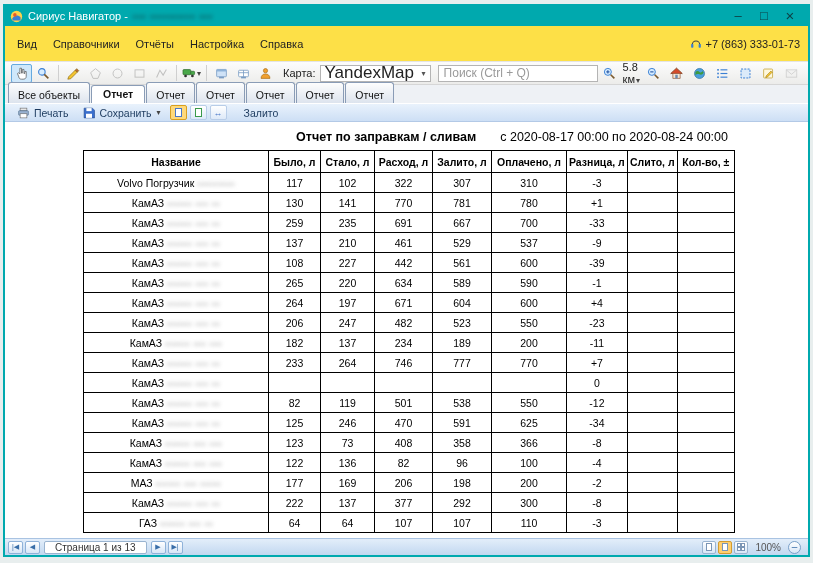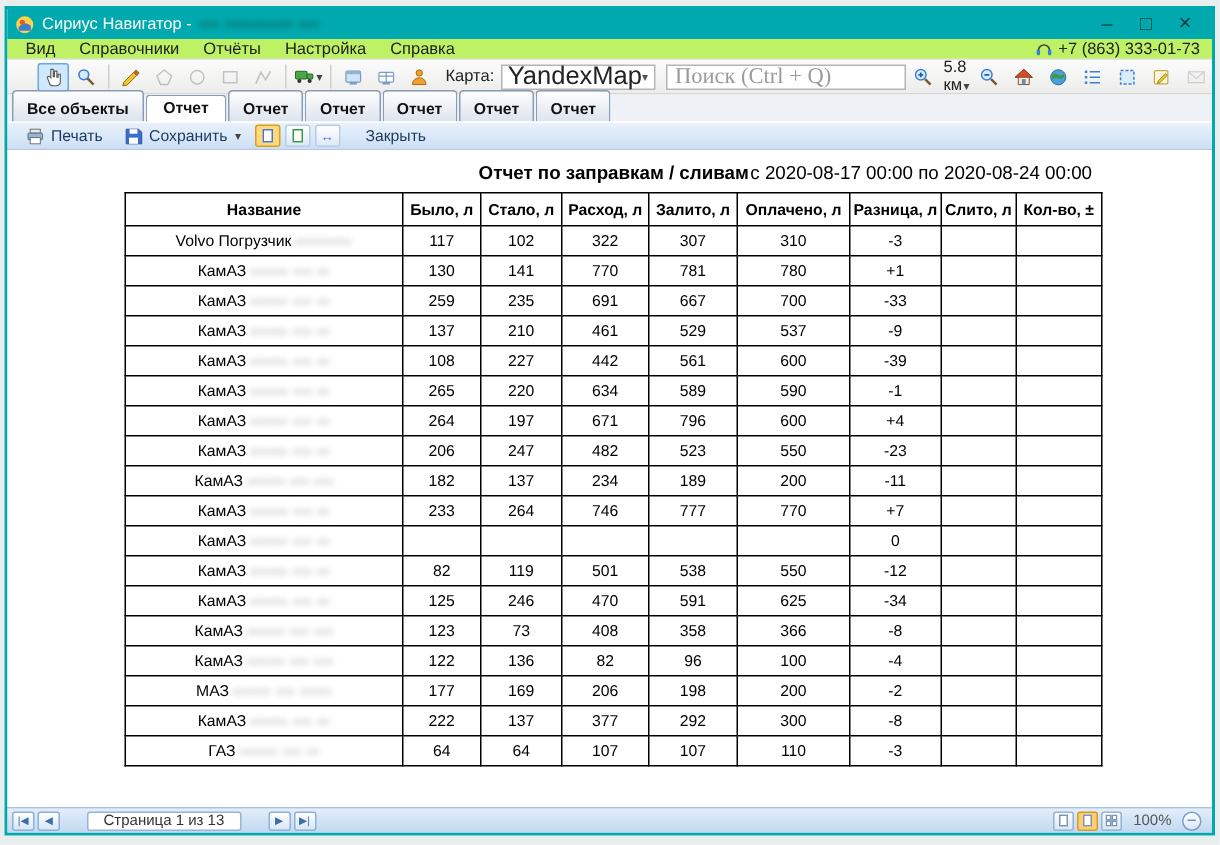--- a/index.html
+++ b/index.html
@@ -13,81 +13,81 @@
   .appicon{width:13px;height:13px;margin-right:5px;flex:0 0 auto;}
   .title-text{white-space:nowrap;}
   .title-redacted{margin-left:5px;color:rgba(18,64,66,.85);filter:blur(2px);
     font-size:10px;letter-spacing:1px;white-space:nowrap;}
   .tspacer{flex:1;}
   .winbtn{width:26px;text-align:center;color:#0d4246;font-size:13px;line-height:18px;cursor:default;}
   .winbtn.min::after{content:"–";}
   .winbtn.max::after{content:"□";}
   .winbtn.cls::after{content:"×";font-size:15px;}
   
-  .menubar{height:14px;background:#bef264;border-bottom:1px solid #e4e4e4;display:flex;
+  .menubar{height:36px;background:#fde047;border-bottom:1px solid #e4e4e4;display:flex;
     align-items:center;font-size:11px;color:#222;flex:0 0 auto;padding-left:4px;}
   .mitem{padding:2px 8px;}
   .phone{margin-left:auto;display:flex;align-items:center;gap:4px;padding-right:8px;font-size:11px;}
   
   .toolbar{height:23px;background:linear-gradient(#fcfcfc,#ececea);border-bottom:1px solid #d6d6d6;
-    display:flex;align-items:center;padding:0 20px;font-size:11px;flex:0 0 auto;gap:1px;}
+    display:flex;align-items:center;padding:0 6px;font-size:11px;flex:0 0 auto;gap:1px;}
   .tool{width:21px;height:19px;display:flex;align-items:center;justify-content:center;border-radius:2px;
     border:1px solid transparent;flex:0 0 auto;}
   .tool.active{background:#cfe8fb;border-color:#66aadf;}
   .tool.dis{opacity:.35;}
   .tsep{width:1px;height:16px;background:#cfcfcf;margin:0 3px;flex:0 0 auto;}
   .drop::after{content:"▾";font-size:8px;color:#444;margin-left:1px;}
   .maplabel{margin:0 3px 0 6px;color:#222;}
   .combo{width:168px;height:17px;background:#fff;border:1px solid #b4b4b4;display:flex;
     align-items:center;padding:0 4px;font-size:17px;color:#222;}
   .combo::after{content:"▾";font-size:8px;color:#555;margin-left:auto;}
-  .search{width:160px;height:17px;border:1px solid #b4b4b4;background:#fff;font-size:15px;
-    padding:0 5px;color:#333;font-family:Liberation Serif, serif;margin-left:6px;}
+  .search{width:160px;height:17px;border:1px solid #b4b4b4;background:#fff;font-size:12px;
+    padding:0 5px;color:#333;font-family:Liberation Sans, sans-serif;margin-left:6px;}
   .search::placeholder{color:#9a9a9a;}
   .rtools{margin-left:auto;display:flex;align-items:center;gap:2px;}
   .scale{font-size:11px;color:#222;margin:0 1px;}
   
   .tabbar{height:18px;background:#eef1f5;display:flex;align-items:flex-end;padding-left:3px;
     font-size:10.5px;flex:0 0 auto;}
   .tab{padding:6px 9px 2px;border:1px solid #8a9cb6;border-bottom:none;border-radius:3px 3px 0 0;
-    background:linear-gradient(#fdfdfd,#dde4ee);margin-right:1px;color:#111;white-space:nowrap;font-weight:bold;}
+    background:linear-gradient(#fdfdfd,#dde4ee);margin-right:1px;color:#111;white-space:nowrap;}
   .tab.active{background:#fff;font-weight:bold;padding:2px 11px 3px;position:relative;top:0;}
   
   .reportbar{height:19px;background:linear-gradient(#e9f2fc,#cddff5);border-top:1px solid #fff;
     border-bottom:1px solid #b3c9e6;display:flex;align-items:center;font-size:10.5px;
     color:#1c3a5e;padding:0 6px;gap:3px;flex:0 0 auto;}
   .rbtn{display:flex;align-items:center;gap:4px;padding:1px 6px;border-radius:2px;}
   .sq{width:17px;height:15px;border:1px solid #b8cde8;border-radius:2px;
     background:linear-gradient(#ffffff,#dde9f8);display:flex;align-items:center;justify-content:center;}
   .sq.active{background:#ffd97a;border-color:#d8a020;}
   .sq i{display:block;width:7px;height:9px;border:1px solid #4a78c8;background:#fff;}
   .sq i.green{border-color:#3a9a4a;}
   .sq.fit{color:#4a78c8;font-size:9px;font-style:normal;}
   .sq.fit::after{content:"↔";}
   
   .content{flex:1;background:#fff;overflow:hidden;position:relative;}
   .rtitle{margin:8px 0 6px 78px;width:645px;text-align:right;font-size:12.5px;color:#000;white-space:nowrap;}
-  .rtitle b{margin-right:1px;}
+  .rtitle b{margin-right:24px;}
   table.report{border-collapse:collapse;margin-left:78px;table-layout:fixed;border-radius:12px;}
   table.report th,table.report td{border:1px solid #000;text-align:center;font-size:10.5px;
     padding:0 2px;height:20px;overflow:hidden;white-space:nowrap;color:#000;}
   table.report th{font-weight:bold;height:22px;font-size:10.5px;}
   .plate{color:#a8a8a8;filter:blur(2px);font-size:9px;letter-spacing:1px;}
   
   .pagebar{height:17px;background:linear-gradient(#e3eefa,#c2d8f0);border-top:1px solid #a9c3e2;
     display:flex;align-items:center;font-size:10px;color:#33557f;flex:0 0 auto;padding:0 3px;gap:2px;}
   .navbtn{min-width:15px;height:13px;border:1px solid #8fb2d9;border-radius:2px;
     background:linear-gradient(#fff,#d7e6f7);display:flex;align-items:center;justify-content:center;
     font-size:7px;color:#3a6ea8;padding:0 2px;}
   .navbtn.first::after{content:"|◀";}
   .navbtn.prev::after{content:"◀";}
   .navbtn.next::after{content:"▶";}
   .navbtn.last::after{content:"▶|";}
   .pagebox{height:13px;background:#fff;border:1px solid #9ab4d0;border-radius:2px;
-    display:flex;align-items:center;padding:0 10px;color:#333;margin:0 16px;}
+    display:flex;align-items:center;padding:0 10px;color:#333;margin:0 2px;}
   .pspacer{flex:1;}
   .vbtn{width:14px;height:13px;border:1px solid #9ab4d0;border-radius:2px;
     background:linear-gradient(#fff,#d7e6f7);display:flex;align-items:center;justify-content:center;}
   .vbtn i{display:block;width:6px;height:8px;background:#fff;border:1px solid #7a95b5;}
   .vbtn.active{background:#ffcf6e;border-color:#d39c2f;}
   .zoomlbl{margin:0 5px;color:#555;}
   .minusbtn{width:13px;height:13px;border:1px solid #7aa0c8;border-radius:50%;
     background:linear-gradient(#fff,#d7e6f7);color:#3a6ea8;display:flex;align-items:center;
     justify-content:center;font-size:10px;line-height:10px;margin-right:4px;}
   .minusbtn::after{content:"–";}
@@ -294,21 +294,21 @@
       <span>Сохранить</span>
     </span>
     <span class="sq active">
         <i></i>
       </span>
     <span class="sq">
         <i class="green"></i>
       </span>
     <span class="sq fit"></span>
     <span class="rbtn" style="margin-left:8px;">
-      <span>Закрыть</span>
+      <span>Залито</span>
     </span>
   </div>
 
   <div class="content">
     <div class="rtitle">
       <b>Отчет по заправкам / сливам</b><span>с 2020-08-17 00:00 по 2020-08-24 00:00</span>
     </div>
     <table class="report">
       <colgroup>
         <col style="width:185px">
@@ -399,21 +399,21 @@
             <td>590</td>
             <td>-1</td>
             <td></td>
             <td></td>
           </tr>
           <tr>
             <td><span>КамАЗ</span> <span class="plate">▪▪▪▪▪▪ ▪▪▪ ▪▪</span></td>
             <td>264</td>
             <td>197</td>
             <td>671</td>
-            <td>796</td>
+            <td>604</td>
             <td>600</td>
             <td>+4</td>
             <td></td>
             <td></td>
           </tr>
           <tr>
             <td><span>КамАЗ</span> <span class="plate">▪▪▪▪▪▪ ▪▪▪ ▪▪</span></td>
             <td>206</td>
             <td>247</td>
             <td>482</td>

